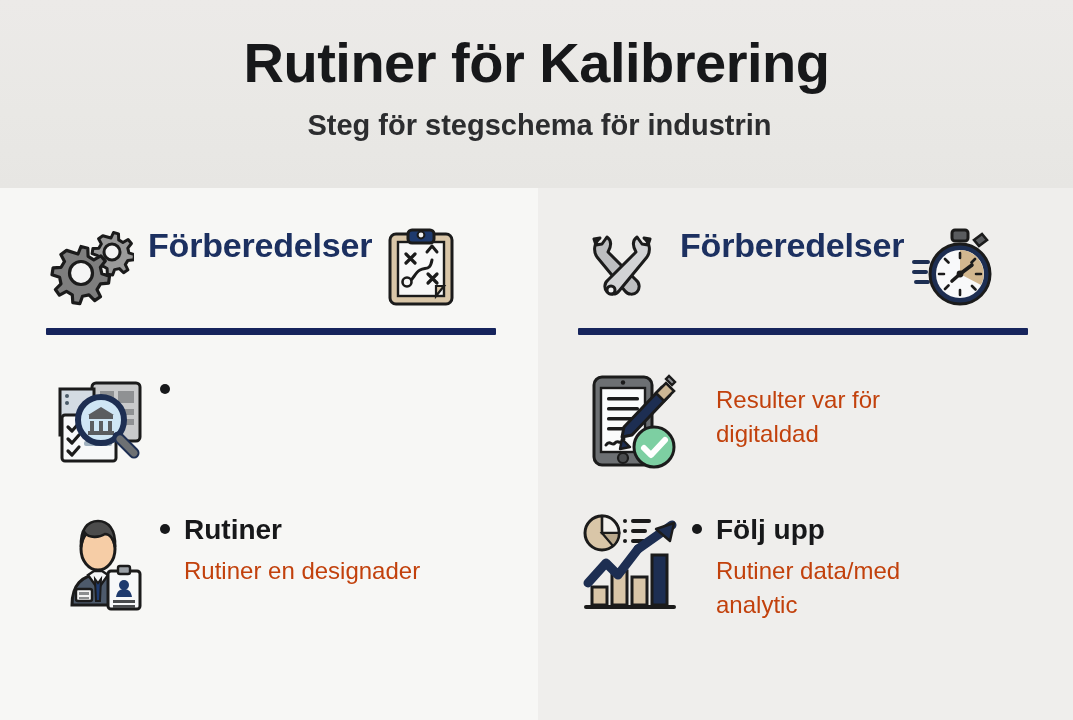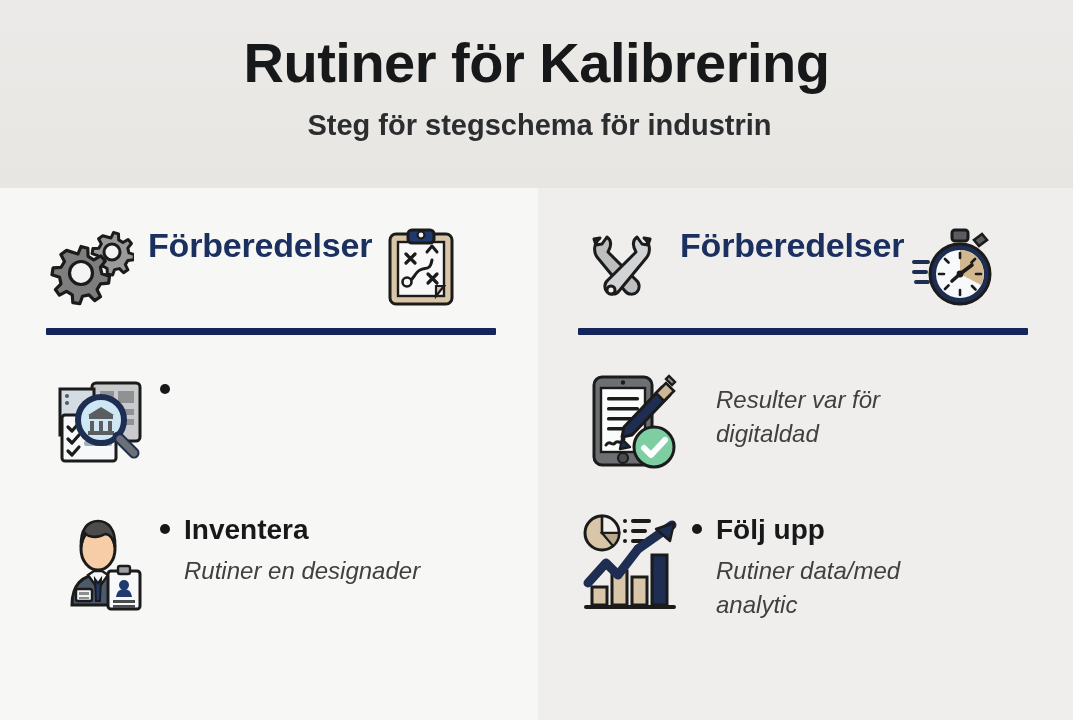--- a/index.html
+++ b/index.html
@@ -133,24 +133,23 @@
     border-radius: 50%;
     background: #17181a;
     margin-right: 14px;
     vertical-align: middle;
     margin-bottom: 5px;
   }
   .item-desc {
     margin-top: 8px;
     margin-left: 24px;
     font-size: 24px;
-    color: #404040;
+    color: #c2410c;
     line-height: 1.42;
     max-width: 250px;
-    font-style: italic;
   }
   .item-desc.wide { max-width: 270px; }
 </style>
 </head>
 <body>
 
 <div class="poster">
 
   <div class="header-band">
     <div class="poster-title">Rutiner för Kalibrering</div>
@@ -248,21 +247,21 @@
               <rect x="62" y="62" width="32" height="38" rx="3" fill="#f7f8f9" stroke="#1b1b1b" stroke-width="3"></rect>
               <rect x="72" y="57" width="12" height="8" rx="2" fill="#9aa0a6" stroke="#1b1b1b" stroke-width="2.4"></rect>
               <circle cx="78" cy="76" r="5" fill="#1e3a6e"></circle>
               <path d="M70 88c1-6 4-8 8-8s7 2 8 8z" fill="#1e3a6e"></path>
               <rect x="67" y="91" width="22" height="3" fill="#4a4c4e"></rect>
               <rect x="67" y="96" width="22" height="3" fill="#4a4c4e"></rect>
             </svg>
           </span>
           <div class="item-text">
             <div class="item-title">
-              <span class="bullet-dot"></span><span>Inventera</span>
+              <span class="bullet-dot"></span><span>Rutiner</span>
             </div>
             <div class="item-desc">Rutiner en designader</div>
           </div>
         </div>
 
       </div>
     </div>
 
     <div class="col col-right">
 

